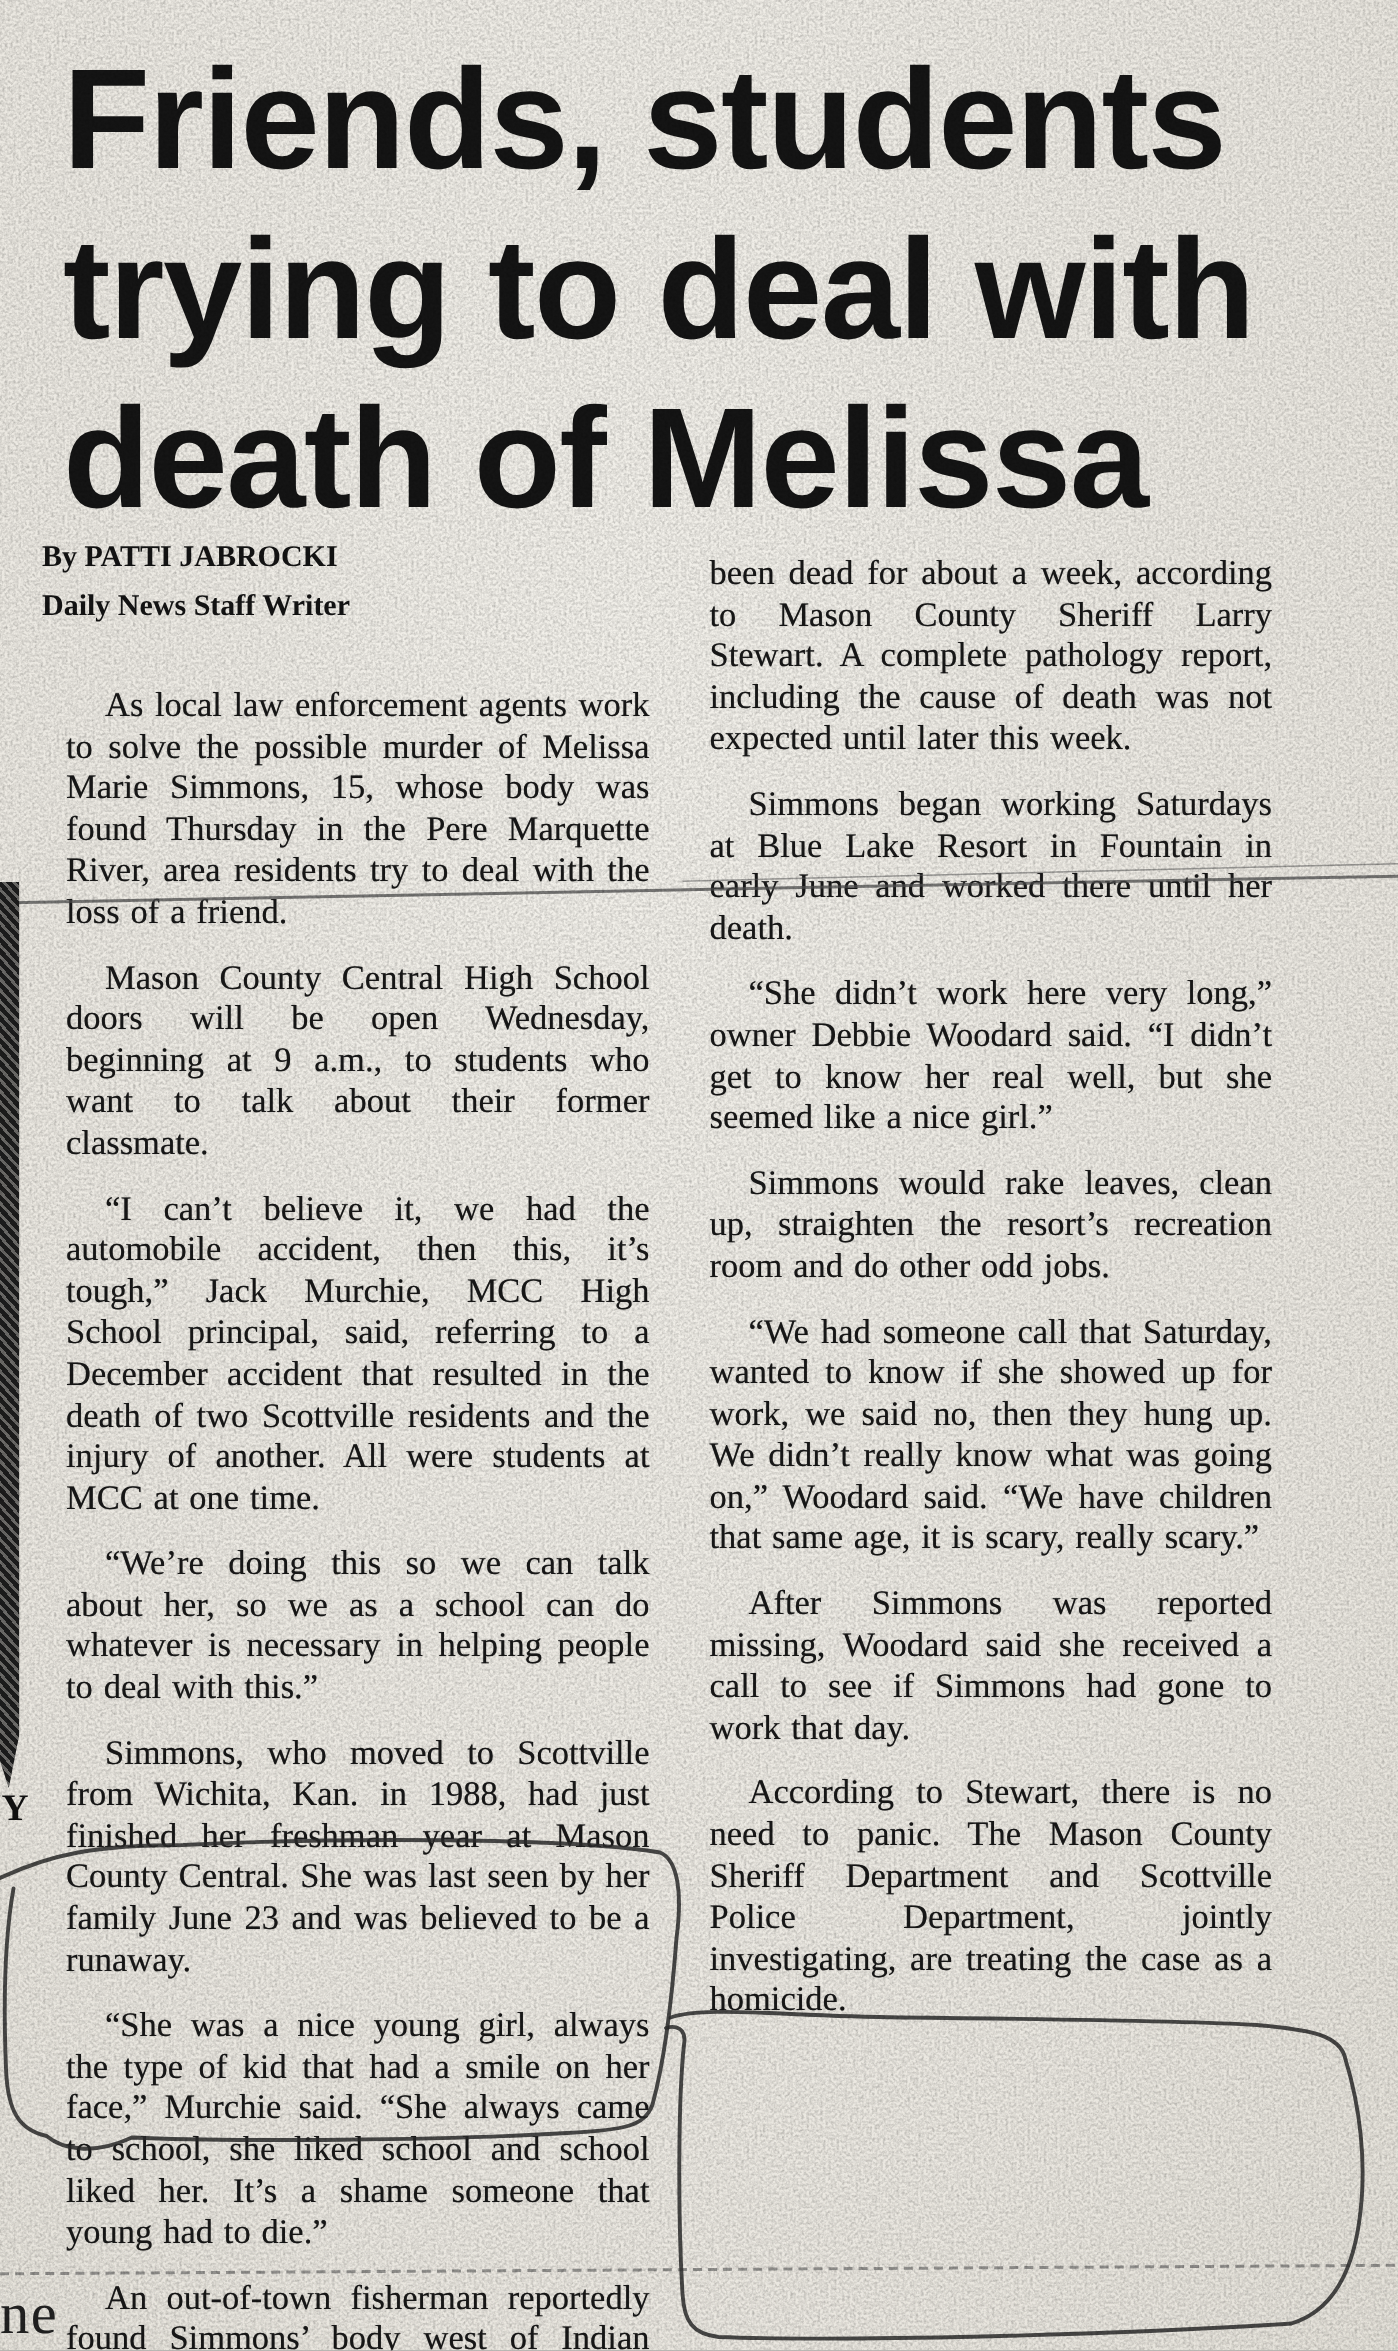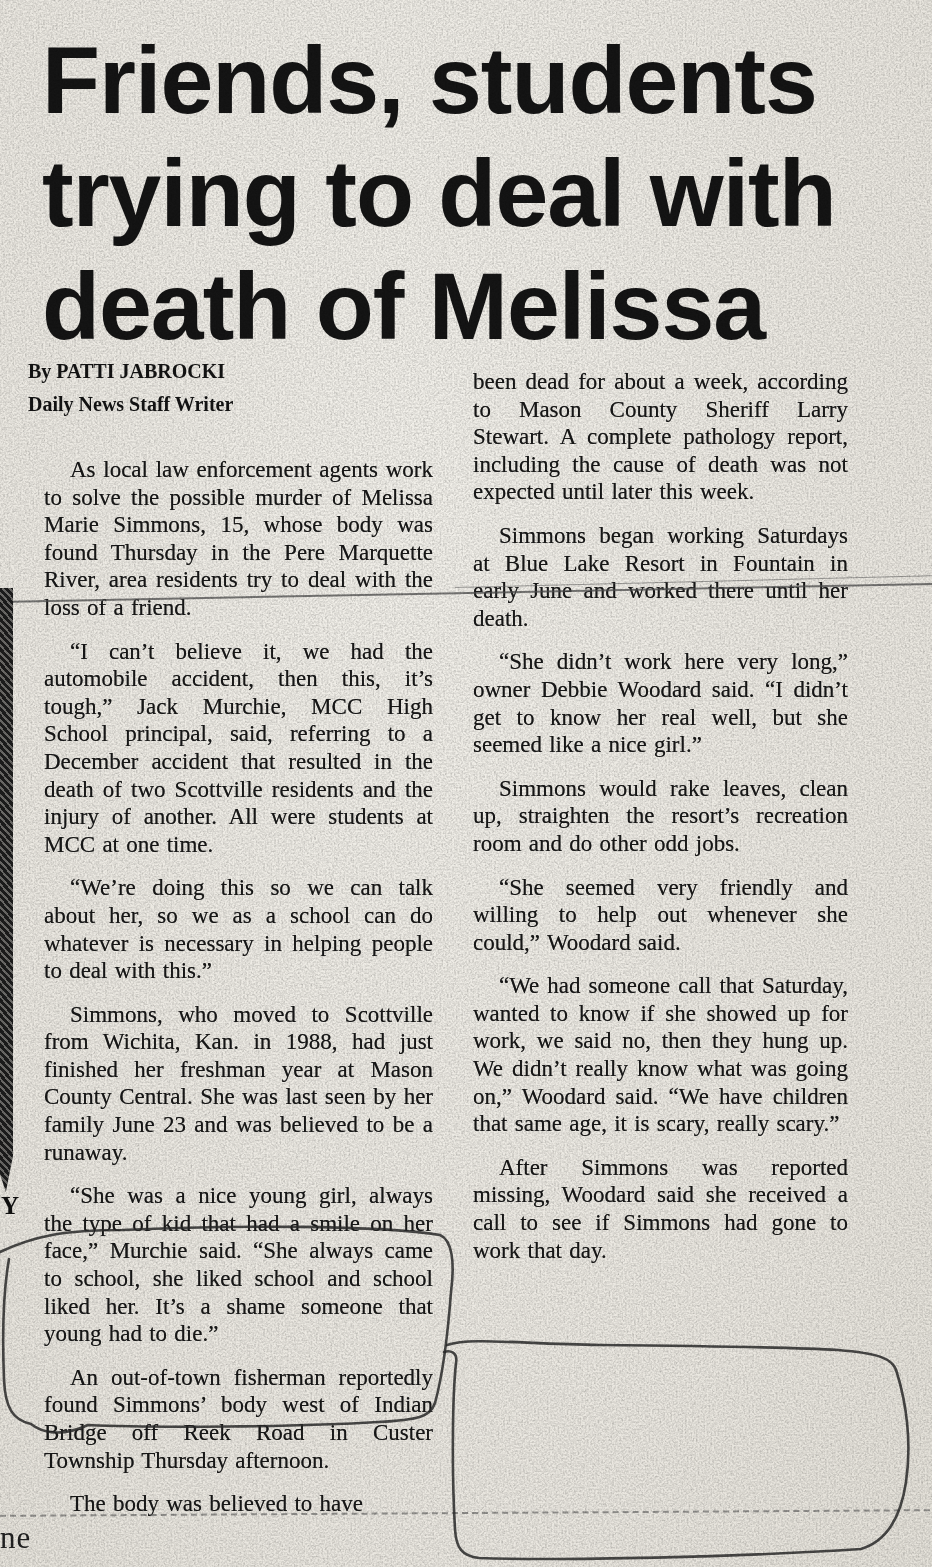--- a/index.html
+++ b/index.html
@@ -74,21 +74,21 @@
     background: #1d1d1d;
     background-image: repeating-linear-gradient(48deg, rgba(238,235,228,0.38) 0 2px, rgba(0,0,0,0) 2px 5px);
     clip-path: polygon(0 0, 100% 0, 100% 94%, 45% 100%, 0 97%);
   }
   .stray-y {
     position: absolute; left: 1px; top: 1192px;
     font-weight: bold; font-size: 25px; color: #111;
   }
   .stray-ne {
     position: absolute; left: 0px; top: 1520px;
-    font-size: 31px; color: #222; letter-spacing: 1px;
+    font-size: 39px; color: #222; letter-spacing: 1px;
   }
   .overlay-svg, .noise-svg {
     position: absolute; left: 0; top: 0;
     pointer-events: none;
   }
   .noise-svg { opacity: 0.5; }
 </style>
 </head>
 <body>
 
@@ -100,36 +100,37 @@
     <span>death of Melissa</span>
   </h1>
 
   <div class="byline">
     <div>By PATTI JABROCKI</div>
     <div>Daily News Staff Writer</div>
   </div>
 
   <div class="col col-left">
     <p>As local law enforcement agents work to solve the possible murder of Melissa Marie Simmons, 15, whose body was found Thursday in the Pere Marquette River, area residents try to deal with the loss of a friend.</p>
+    <p>Mason County Central High School doors will be open Wednesday, beginning at 9 a.m., to students who want to talk about their former classmate.</p>
     <p>“I can’t believe it, we had the automobile accident, then this, it’s tough,” Jack Murchie, MCC High School principal, said, referring to a December accident that resulted in the death of two Scottville residents and the injury of another. All were students at MCC at one time.</p>
     <p>“We’re doing this so we can talk about her, so we as a school can do whatever is necessary in helping people to deal with this.”</p>
     <p>Simmons, who moved to Scottville from Wichita, Kan. in 1988, had just finished her freshman year at Mason County Central. She was last seen by her family June 23 and was believed to be a runaway.</p>
     <p>“She was a nice young girl, always the type of kid that had a smile on her face,” Murchie said. “She always came to school, she liked school and school liked her. It’s a shame someone that young had to die.”</p>
     <p>An out-of-town fisherman reportedly found Simmons’ body west of Indian Bridge off Reek Road in Custer Township Thursday afternoon.</p>
     <p>The body was believed to have</p>
   </div>
 
   <div class="col col-right">
     <p class="no-indent">been dead for about a week, according to Mason County Sheriff Larry Stewart. A complete pathology report, including the cause of death was not expected until later this week.</p>
     <p>Simmons began working Saturdays at Blue Lake Resort in Fountain in early June and worked there until her death.</p>
     <p>“She didn’t work here very long,” owner Debbie Woodard said. “I didn’t get to know her real well, but she seemed like a nice girl.”</p>
     <p>Simmons would rake leaves, clean up, straighten the resort’s recreation room and do other odd jobs.</p>
-    <p>“She seemed very friendly and willing to help out whenever she could,” Woodard said.</p>
     <p>“We had someone call that Saturday, wanted to know if she showed up for work, we said no, then they hung up. We didn’t really know what was going on,” Woodard said. “We have children that same age, it is scary, really scary.”</p>
     <p>After Simmons was reported missing, Woodard said she received a call to see if Simmons had gone to work that day.</p>
+    <p>According to Stewart, there is no need to panic. The Mason County Sheriff Department and Scottville Police Department, jointly investigating, are treating the case as a homicide.</p>
   </div>
 
   <div class="fold-line-1"></div>
   <div class="fold-line-1b"></div>
   <div class="fold-line-2"></div>
 
   <div class="left-strip"></div>
   <div class="stray-y">Y</div>
   <div class="stray-ne">ne</div>
 

